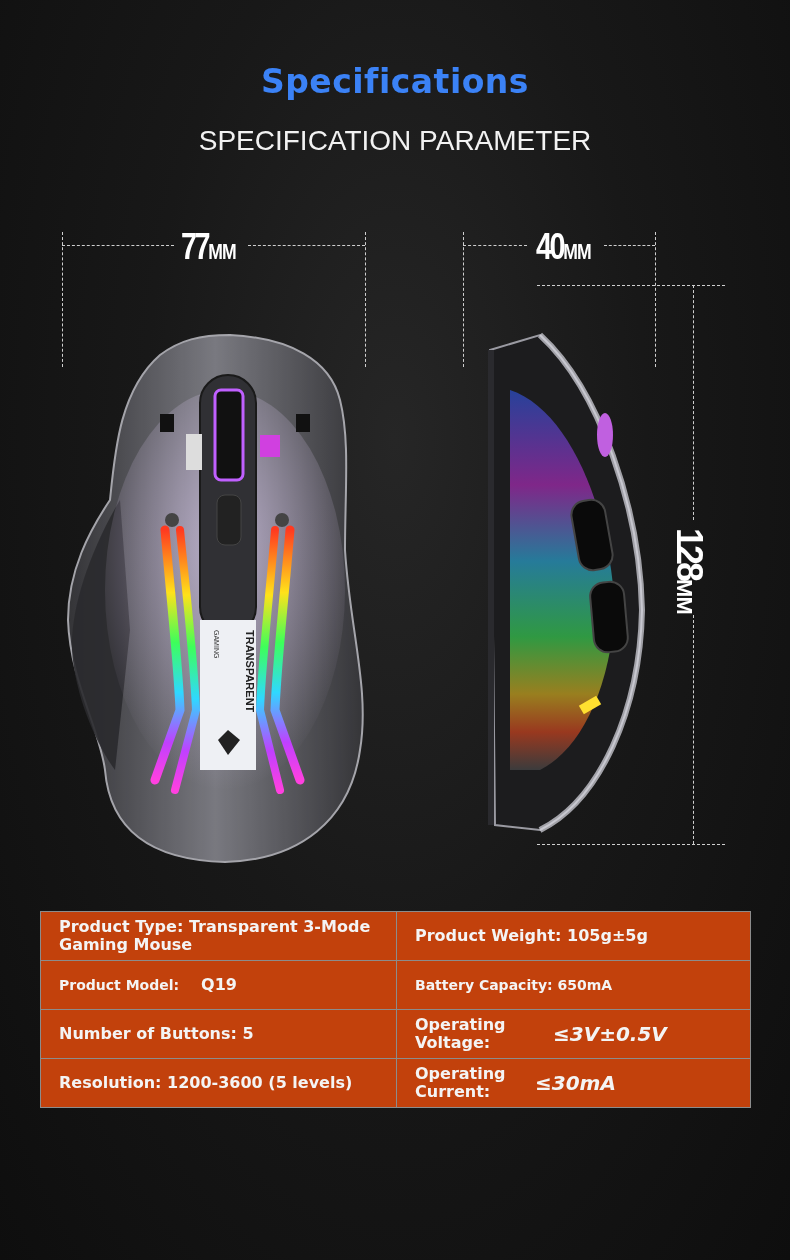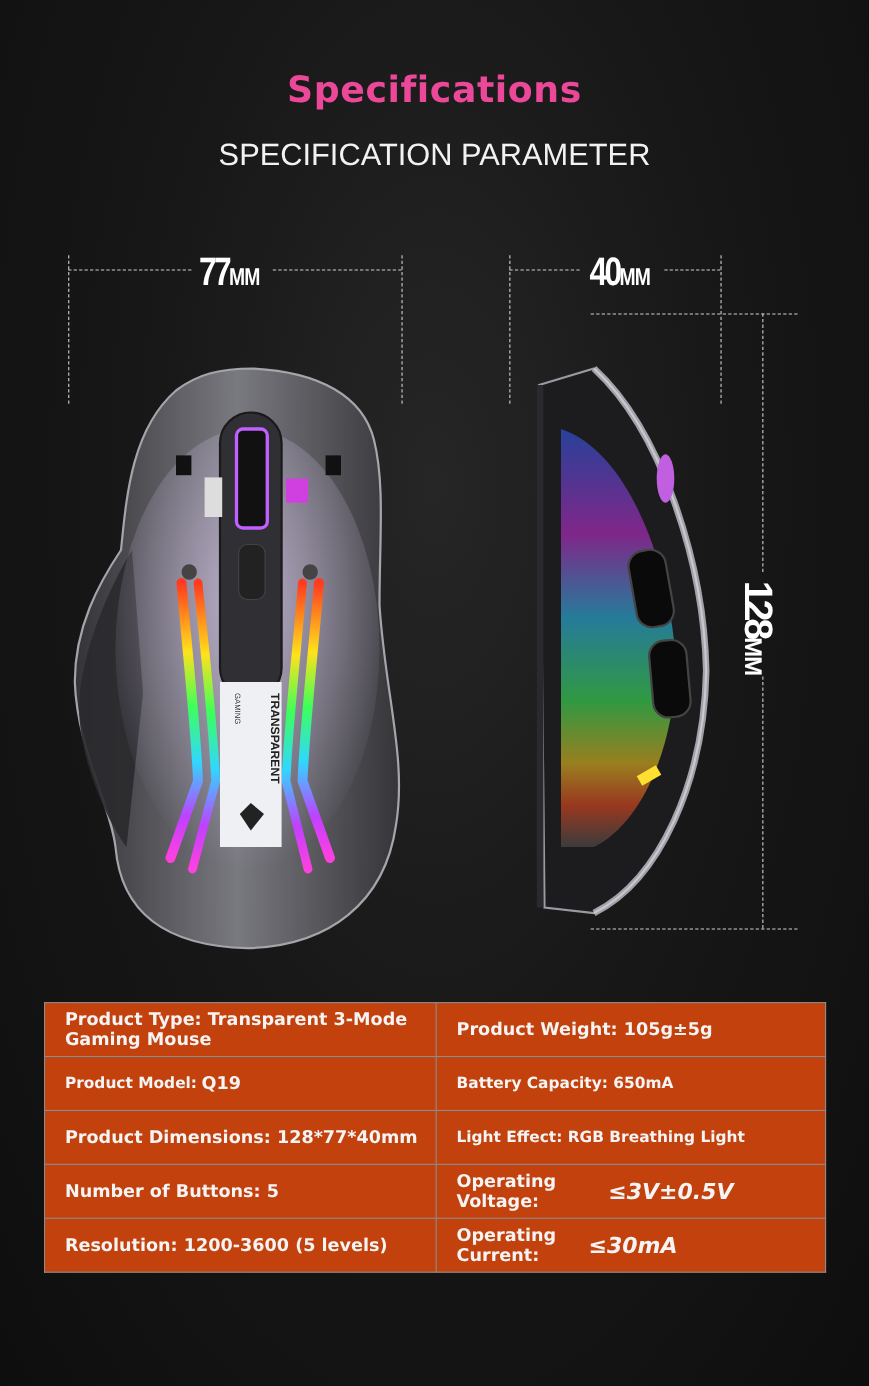--- a/index.html
+++ b/index.html
@@ -1,19 +1,19 @@
 <!DOCTYPE html>
 <html><head>
 <meta charset="utf-8">
 <style>
   html,body{margin:0;padding:0;}
   body{width:790px;height:1260px;background:#141414;position:relative;overflow:hidden;
        font-family:"DejaVu Sans","Liberation Sans",sans-serif;color:#fff;}
   .bg{position:absolute;inset:0;background:radial-gradient(ellipse at 50% 35%, #262626 0%, #181818 45%, #0e0e0e 100%);}
-  .title{position:absolute;left:0;right:0;top:62px;text-align:center;font-weight:bold;font-size:33px;color:#ec4899;letter-spacing:0.5px;}
+  .title{position:absolute;left:0;right:0;top:62px;text-align:center;font-weight:bold;font-size:33px;color:#3b82f6;letter-spacing:0.5px;}
   .subtitle{position:absolute;left:0;right:0;top:125px;text-align:center;font-family:"Liberation Sans",sans-serif;font-size:28px;color:#f2f2f2;}
   .dash-h{position:absolute;height:0;border-top:1.5px dashed #cfcfcf;}
   .dash-v{position:absolute;width:0;border-left:1.5px dashed #cfcfcf;}
   .dimlabel{position:absolute;font-family:"Liberation Sans",sans-serif;font-weight:bold;color:#fff;font-size:36px;letter-spacing:-3px;transform:scaleX(0.8);transform-origin:left center;line-height:1;}
   .dimlabel small{font-size:22px;letter-spacing:-1px;}
   .vlabel{position:absolute;left:656px;top:528px;transform:rotate(90deg);transform-origin:left top;}
   .mouse{position:absolute;}
   table.spec{position:absolute;left:40px;top:911px;width:711px;border-collapse:collapse;background:#c2410c;}
   table.spec td{border:1.5px solid #8c8c8c;height:48px;padding:0 0 0 18px;vertical-align:middle;font-weight:bold;font-size:16px;color:#f4f4f4;line-height:1.15;}
   table.spec td.left{width:337px;}
@@ -120,28 +120,24 @@
 <table class="spec">
   <tbody>
       <tr>
     <td class="left">Product Type: Transparent 3-Mode Gaming Mouse</td>
     <td>Product Weight: 105g±5g</td>
   </tr>
   <tr>
     <td class="left">
       <div class="pair">
             <span class="small">Product Model:</span>
-            <span style="margin-left:4px;">Q19</span>
+            <span style="margin-left:22px;">Q19</span>
           </div>
     </td>
     <td class="small">Battery Capacity: 650mA</td>
-  </tr>
-  <tr>
-    <td class="left">Product Dimensions: 128*77*40mm</td>
-    <td class="small">Light Effect: RGB Breathing Light</td>
   </tr>
   <tr>
     <td class="left">Number of Buttons: 5</td>
     <td>
       <div class="pair">
             <span style="width:100px;">Operating Voltage:</span>
             <span class="big">≤3V±0.5V</span>
           </div>
     </td>
   </tr>

